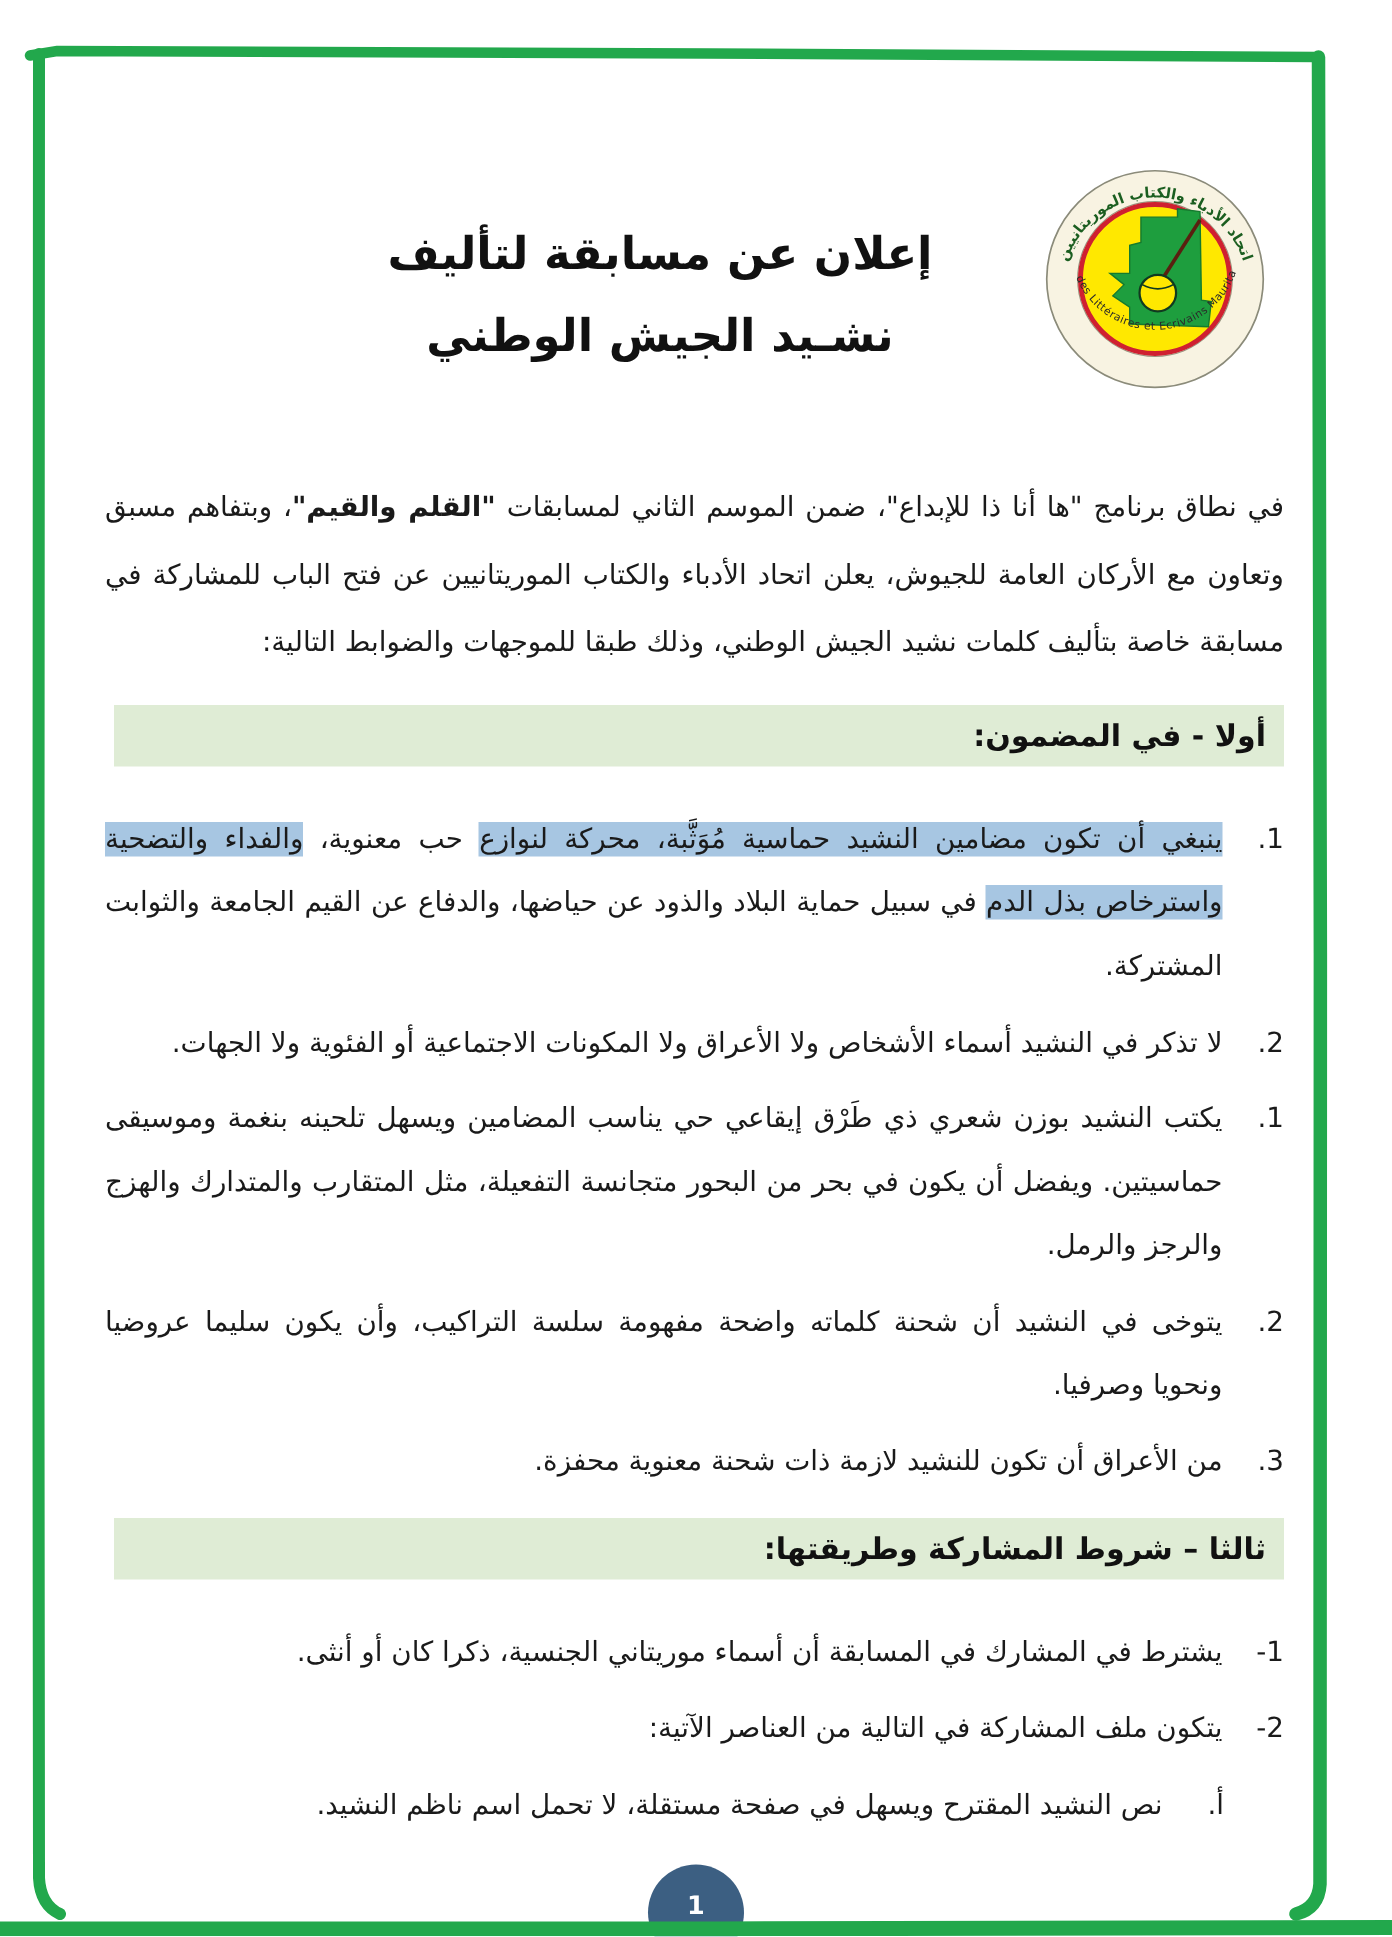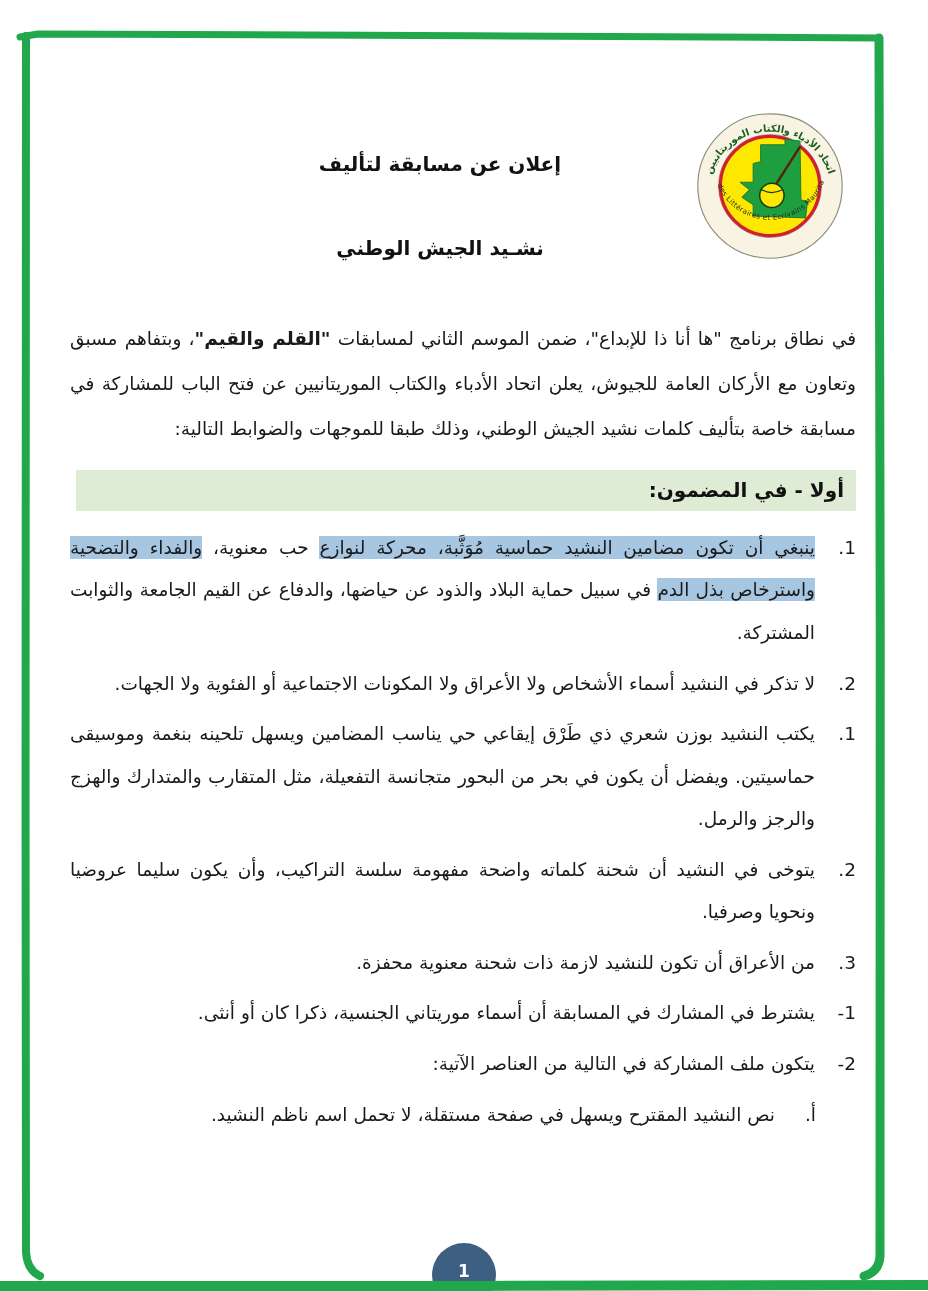--- a/index.html
+++ b/index.html
@@ -7,28 +7,28 @@
     position:relative;width:928px;height:1291px;background:#ffffff;
     font-family:"DejaVu Sans", sans-serif;color:#1a1a1a;overflow:hidden;
     direction:rtl;
   }
   
   .border-svg{position:absolute;inset:0;z-index:6;pointer-events:none;}
   
   .logo{position:absolute;left:693px;top:111px;width:154px;height:150px;z-index:2;}
   
   .titles{position:absolute;top:152px;left:150px;width:580px;text-align:center;z-index:1;}
-  .title-line{font-weight:bold;font-size:20px;color:#111;}
-  .title-line + .title-line{margin-top:60px;}
+  .title-line{font-weight:bold;font-size:30px;color:#111;}
+  .title-line + .title-line{margin-top:20px;}
   
   .body{position:absolute;top:297px;right:72px;left:70px;z-index:1;}
   .intro{font-size:18.5px;line-height:2.45;text-align:justify;}
   .intro b{font-weight:bold;}
   .band{
-    background:#dfecd5;margin:16px 0 16px 6px;padding:8px 12px 9px 12px;
+    background:#dfecd5;margin:16px 0 28px 6px;padding:8px 12px 9px 12px;
     font-weight:bold;font-size:20px;color:#111;
   }
   .li{display:flex;gap:13px;margin:6px 0 8px 0;font-size:18.5px;line-height:2.3;}
   .li .marker{flex:0 0 auto;min-width:28px;}
   .li .li-text{flex:1 1 auto;text-align:justify;}
   .li.sub{margin-right:40px;}
   mark.hl{background:#a7c6e2;color:inherit;padding:1px 0;}
   
   .page-badge{
     position:absolute;left:50%;transform:translateX(-50%);top:1243px;
@@ -104,20 +104,21 @@
     <div class="li">
       <span class="marker">2.</span>
       <div class="li-text">يتوخى في النشيد أن شحنة كلماته واضحة مفهومة سلسة التراكيب، وأن يكون سليما عروضيا ونحويا وصرفيا.</div>
     </div>
 
     <div class="li">
       <span class="marker">3.</span>
       <div class="li-text">من الأعراق أن تكون للنشيد لازمة ذات شحنة معنوية محفزة.</div>
     </div>
 
+    <div class="band">ثالثا – شروط المشاركة وطريقتها:</div>
 
     <div class="li">
       <span class="marker">1-</span>
       <div class="li-text">يشترط في المشارك في المسابقة أن أسماء موريتاني الجنسية، ذكرا كان أو أنثى.</div>
     </div>
 
     <div class="li">
       <span class="marker">2-</span>
       <div class="li-text">يتكون ملف المشاركة في التالية من العناصر الآتية:</div>
     </div>

